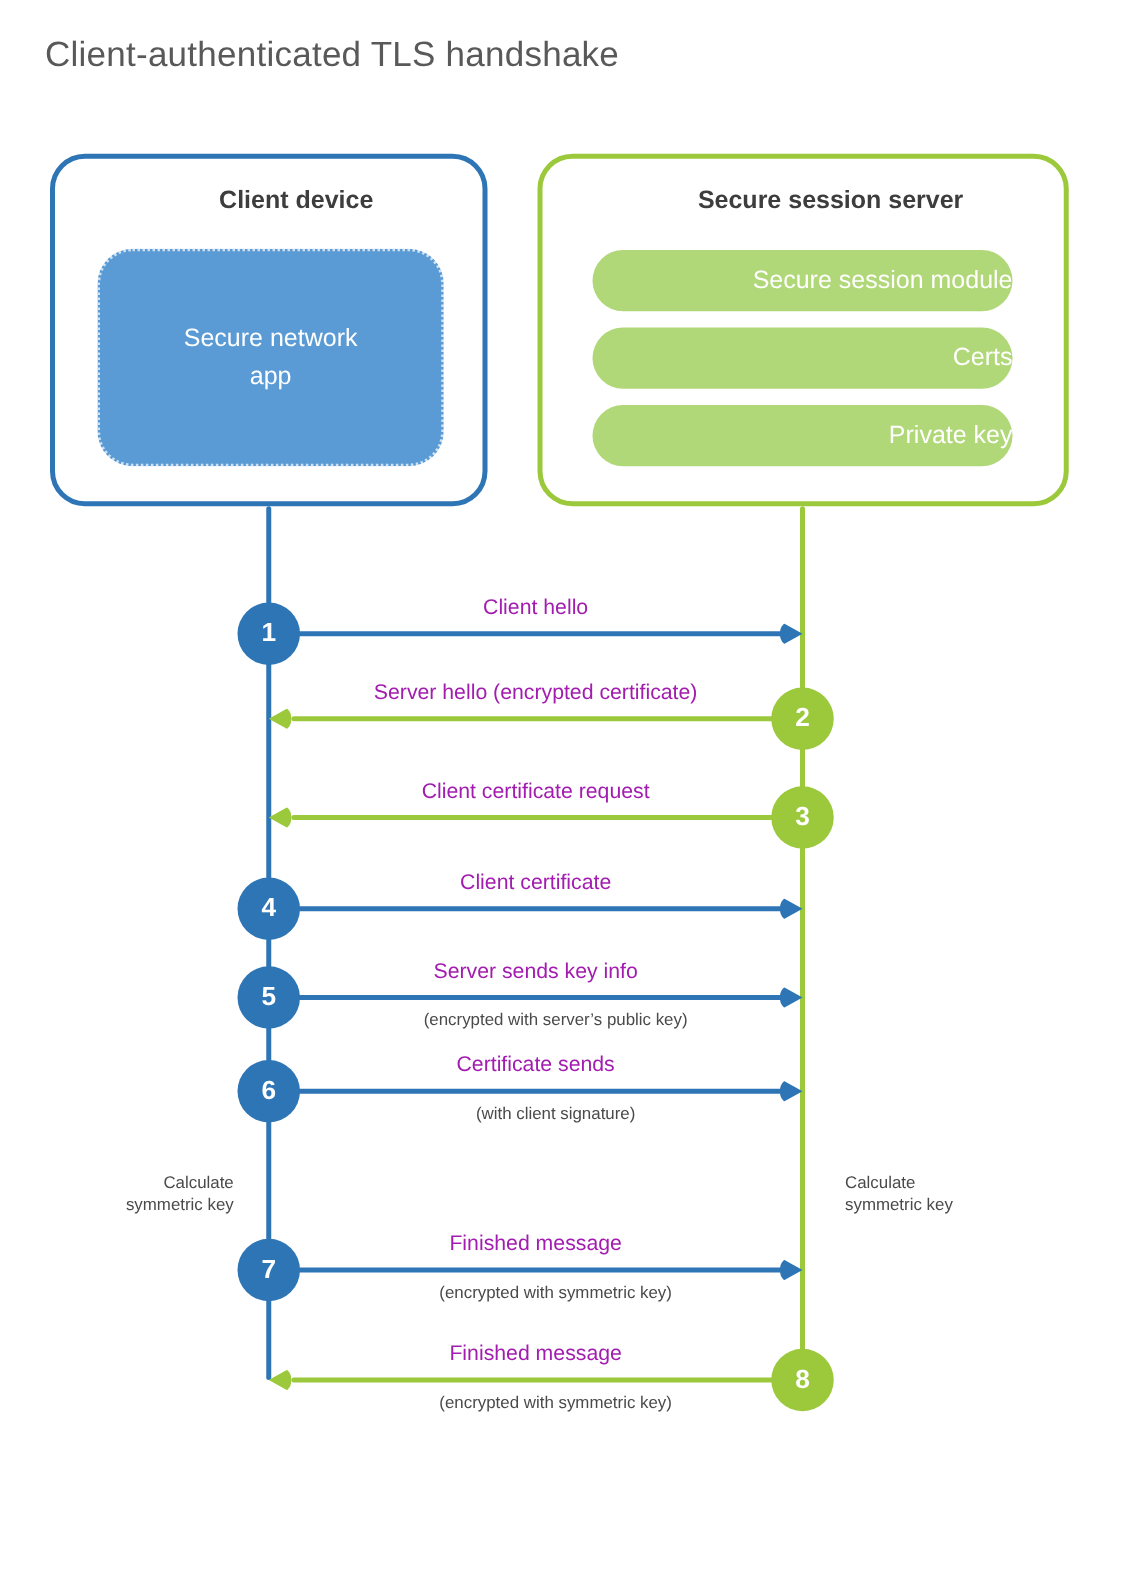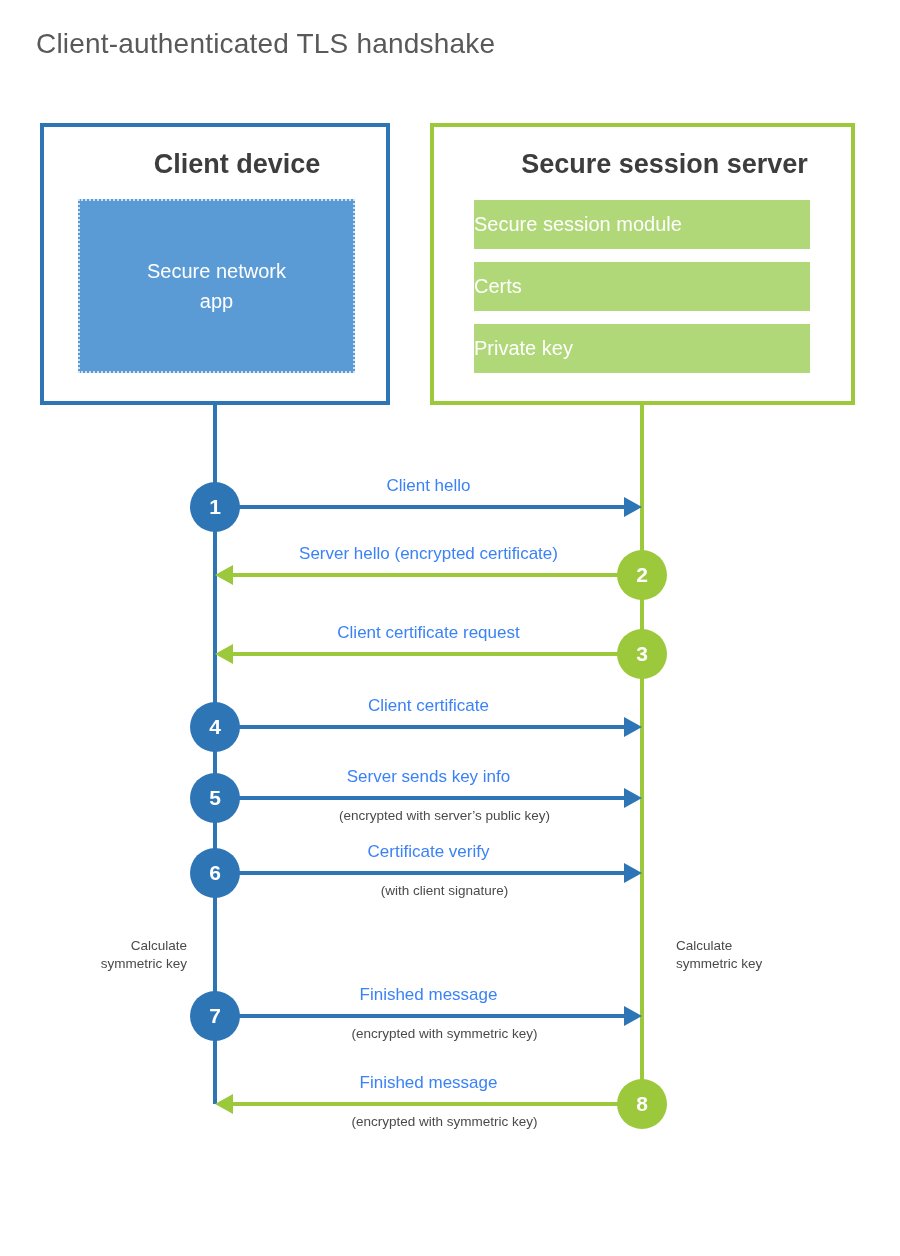--- a/index.html
+++ b/index.html
@@ -4,48 +4,48 @@
 <style>
   :root{
     --blue:#2E75B6;
     --blue-fill:#5B9BD5;
     --green:#9CC93C;
     --green-fill:#B1D878;
     --text-dark:#3D3D3D;
     --text-gray:#4A4A4A;
     --title-gray:#595959;
   }
-  *{margin:0;padding:0;box-sizing:border-box;}
+  *{margin:0;padding:0;box-sizing:border-box;border-radius:28px;}
   body{background:#fff;font-family:"Liberation Sans",sans-serif;}
   .canvas{position:relative;width:900px;height:1256px;background:#ffffff;overflow:hidden;}
 
   .page-title{
     position:absolute;left:36px;top:28px;width:700px;
     font-size:28px;font-weight:400;color:var(--title-gray);letter-spacing:.2px;
   }
 
   
   .actor-box{position:absolute;top:123px;height:282px;background:#fff;}
   .client-box{left:40px;width:350px;border:4px solid var(--blue);}
   .server-box{left:430px;width:425px;border:4px solid var(--green);}
   .actor-title{
     margin-top:22px;text-align:center;
-    font-size:27px;font-weight:bold;color:var(--text-dark);padding-left:44px;
+    font-size:20px;font-weight:bold;color:var(--text-dark);padding-left:44px;
   }
   .app-box{
     position:absolute;left:78px;top:199px;width:277px;height:174px;
     background:var(--blue-fill);border:2px dotted #cfe2f3;
     display:flex;align-items:center;justify-content:center;text-align:center;
     color:#fff;font-size:20px;line-height:1.5;
   }
   .app-box span{display:inline-block;max-width:150px;}
   .module-bar{
     position:absolute;left:474px;width:336px;height:49px;
     background:var(--green-fill);
-    text-align:left;line-height:49px;color:#fff;font-size:20px;
+    text-align:right;line-height:49px;color:#fff;font-size:20px;
   }
   .bar-1{top:200px;} .bar-2{top:262px;} .bar-3{top:324px;}
 
   
   .lifeline{position:absolute;top:405px;width:4px;height:699px;}
   .lifeline-client{left:213px;background:var(--blue);}
   .lifeline-server{left:640px;background:var(--green);}
 
   
   .step{position:absolute;left:0;width:900px;height:0;}
@@ -63,21 +63,21 @@
     border-right:18px solid var(--green);
   }
   .circle{
     position:absolute;top:-25px;width:50px;height:50px;border-radius:50%;
     color:#fff;font-weight:bold;font-size:21px;text-align:center;line-height:50px;
   }
   .from-client .circle{left:190px;background:var(--blue);}
   .from-server .circle{left:617px;background:var(--green);}
   .label{
     position:absolute;left:215px;top:-31px;width:427px;height:20px;
-    text-align:center;font-size:17px;line-height:20px;color:#3b82f6;
+    text-align:center;font-size:17px;line-height:20px;color:#a21caf;
   }
   .sub{
     position:absolute;left:231px;top:9px;width:427px;height:18px;
     text-align:center;font-size:13.5px;line-height:18px;color:var(--text-gray);
   }
 
   
   .note{position:absolute;font-size:13.5px;line-height:17.5px;color:var(--text-gray);}
   .note-decrypt{left:667px;top:763px;width:160px;text-align:left;}
   .note-calc-left{left:77px;top:937px;width:110px;text-align:right;}
@@ -139,21 +139,21 @@
     <div class="line"></div>
     <div class="head"></div>
     <div class="label">Server sends key info</div>
     <div class="sub">(encrypted with server’s public key)</div>
     <div class="circle">5</div>
   </div>
 
   <div class="step from-client" style="top:873px">
     <div class="line"></div>
     <div class="head"></div>
-    <div class="label">Certificate verify</div>
+    <div class="label">Certificate sends</div>
     <div class="sub">(with client signature)</div>
     <div class="circle">6</div>
   </div>
 
   <div class="step from-client" style="top:1016px">
     <div class="line"></div>
     <div class="head"></div>
     <div class="label">Finished message</div>
     <div class="sub">(encrypted with symmetric key)</div>
     <div class="circle">7</div>

